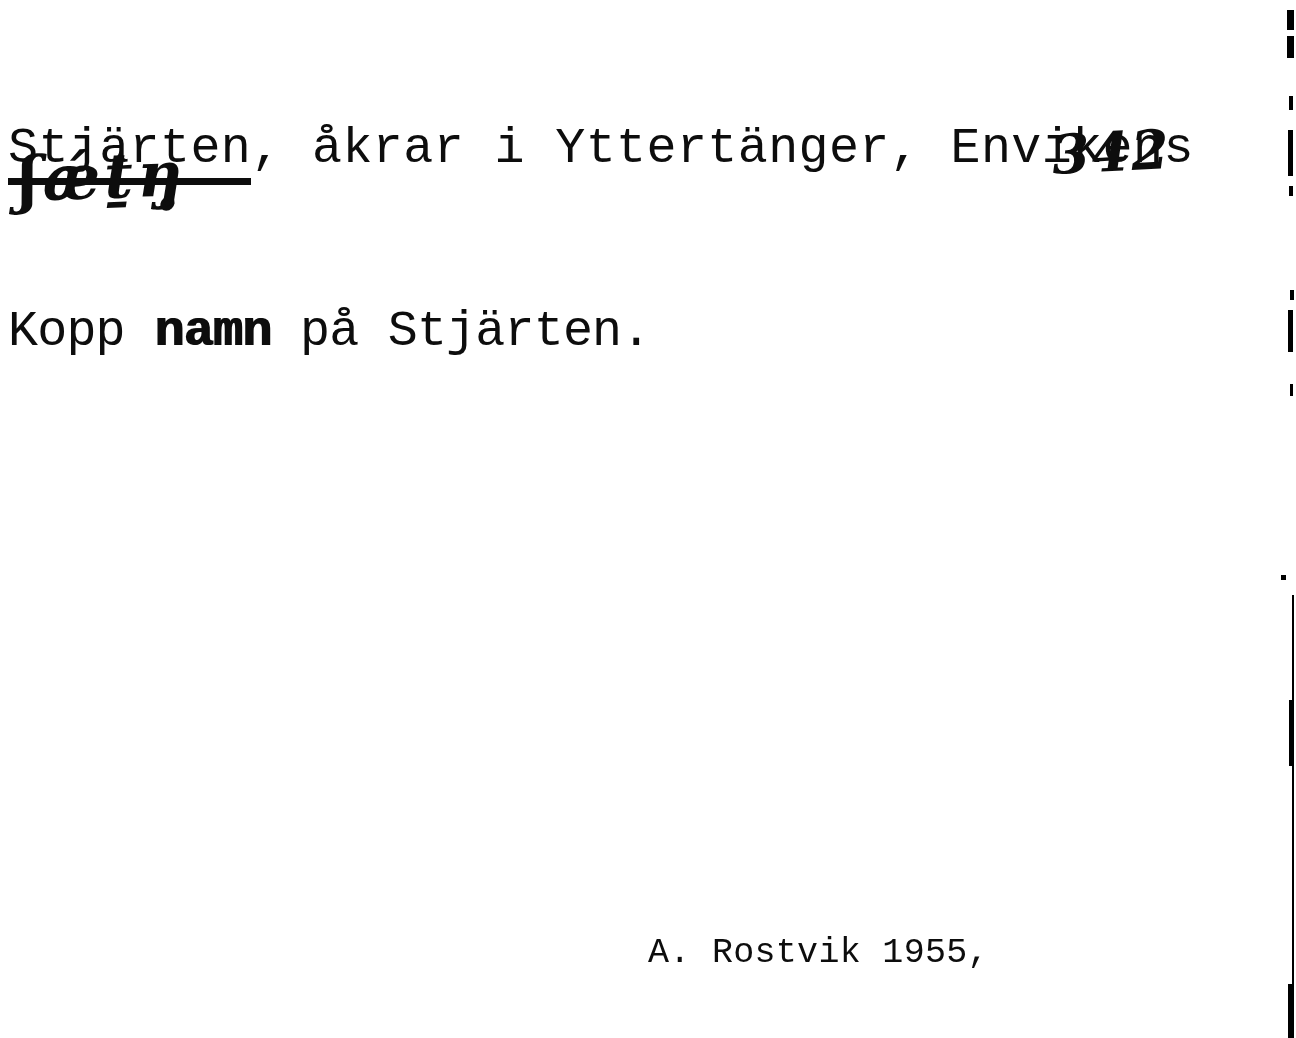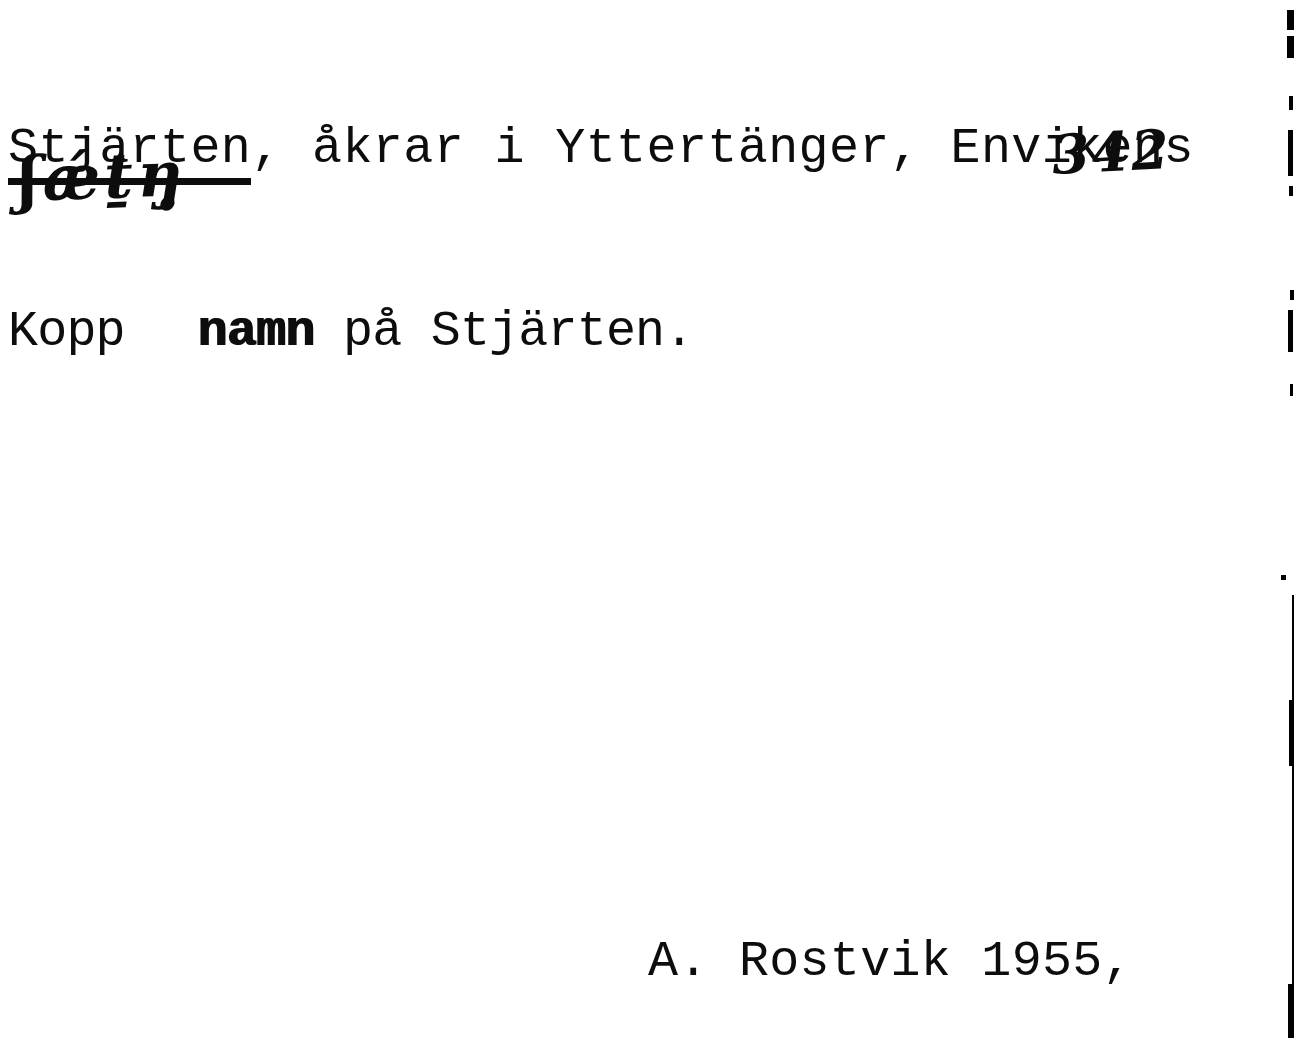--- a/index.html
+++ b/index.html
@@ -62,27 +62,26 @@
     position: absolute;
     left: 8px; top: 306px;
     font-size: 50px;
     line-height: 52px;
     letter-spacing: -0.8px;
     white-space: pre;
   }
   .note .emph {
     font-weight: 700;
     text-shadow: 1.5px 0 0 currentColor;
-    margin-left: 43px;
   }
   
   .signature {
     position: absolute;
     left: 648px; top: 933px;
-    font-size: 50px;
+    font-size: 35px;
     letter-spacing: 0.3px;
     white-space: pre;
   }
   
   .artifact {
     position: absolute;
     background: #000;
   }
   .a1  { left: 1287px; top: 10px;  width: 7px; height: 20px; }
   .a2  { left: 1287px; top: 36px;  width: 7px; height: 22px; }

